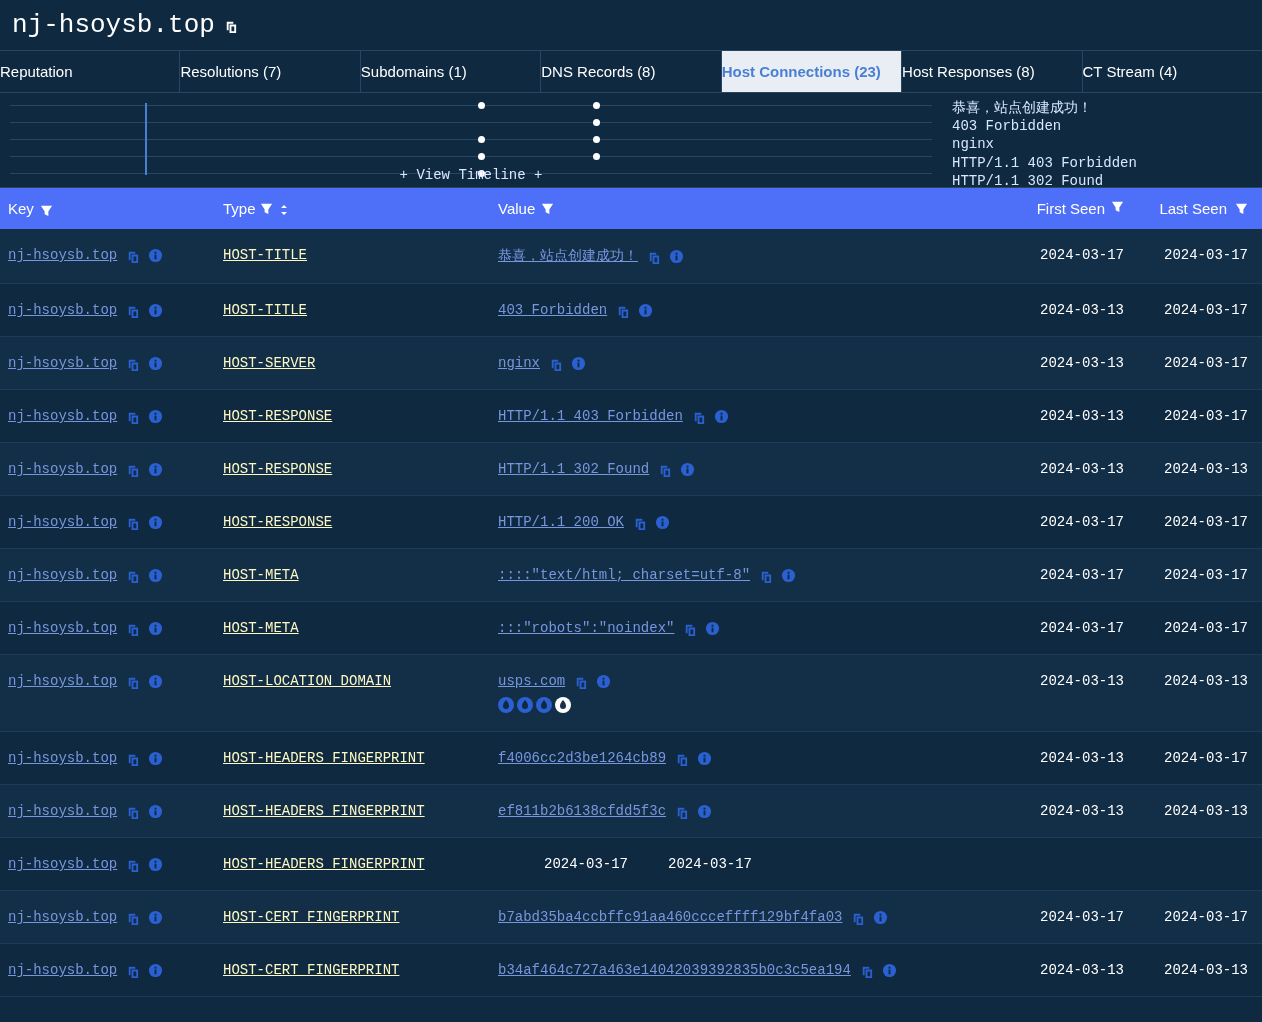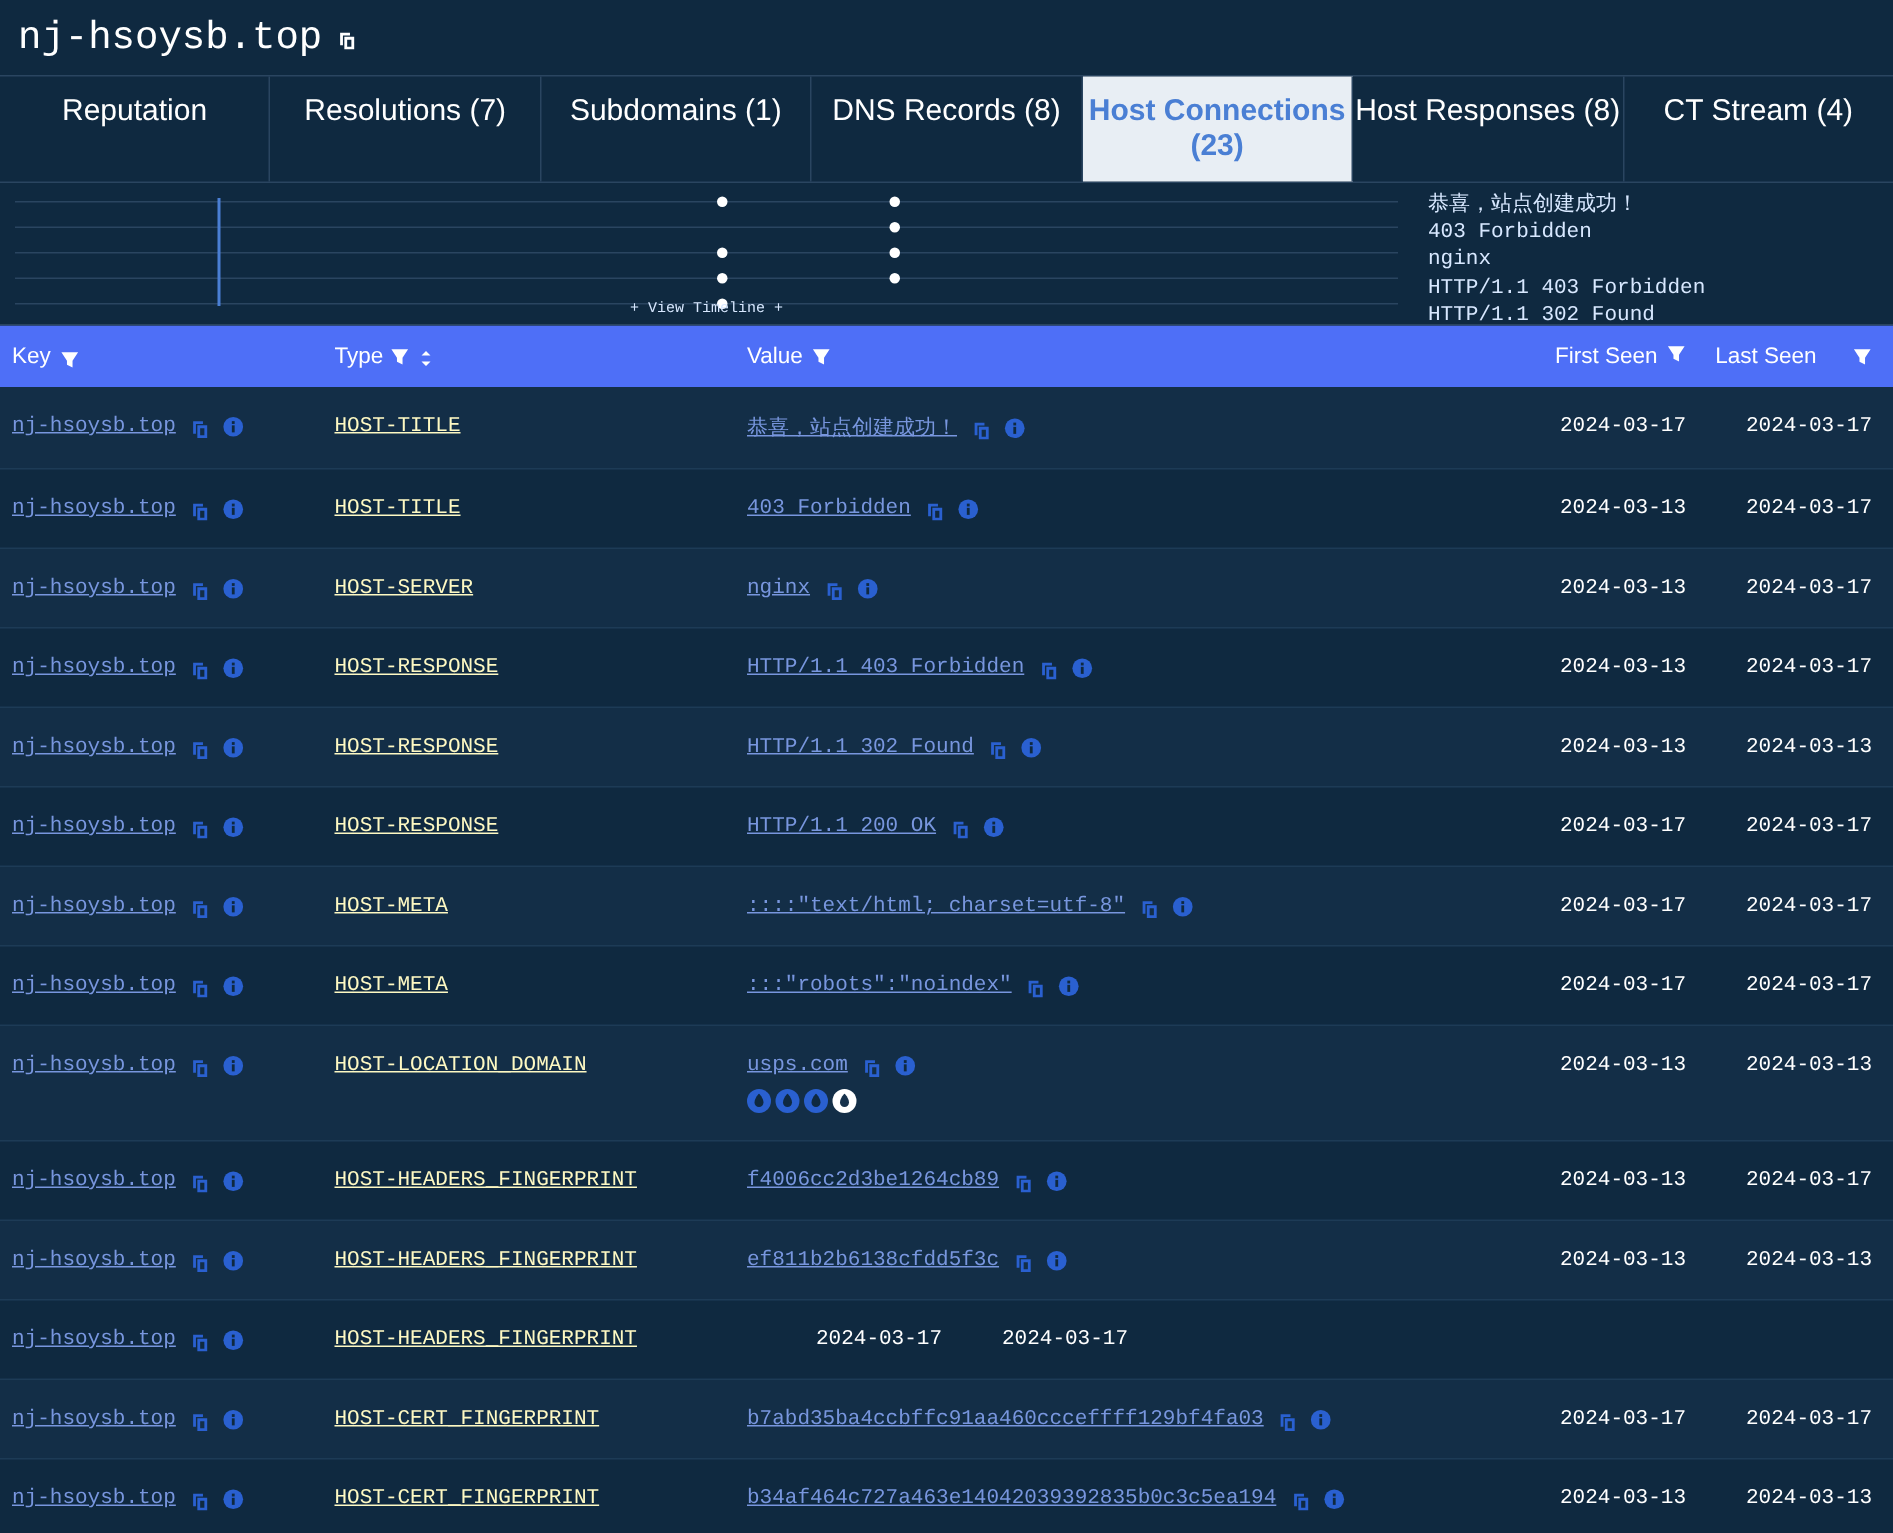--- a/index.html
+++ b/index.html
@@ -19,24 +19,24 @@
   align-items: center;
   gap: 8px;
 }
 .tabs {
   display: flex;
   border-top: 1px solid #2a4560;
   border-bottom: 1px solid #2a4560;
 }
 .tab {
   flex: 1;
-  text-align: center;
+  text-align: left;
   padding: 12px 0;
   font-family: Arial, sans-serif;
-  font-size: 20px;
+  font-size: 15px;
   color: #ffffff;
   border-right: 1px solid #2a4560;
   cursor: pointer;
 }
 .tab.active {
   background: #e8eef4;
   color: #4a7fd4;
   font-weight: bold;
 }
 .tab:last-child { border-right: none; }
@@ -76,36 +76,36 @@
   font-size: 14px;
   line-height: 1.3;
   overflow: hidden;
 }
 .timeline-btn {
   position: absolute;
   bottom: 4px;
   left: 50%;
   transform: translateX(-50%);
   color: #d8e8ff;
-  font-size: 10px;
+  font-size: 14px;
 }
 .table-header {
   background: #4e6ff7;
   color: #ffffff;
   display: flex;
   align-items: center;
   padding: 12px 8px;
   font-family: Arial, sans-serif;
   font-size: 15px;
 }
 .th-key   { width: 215px; display: flex; align-items: flex-end; gap: 6px; }
 .th-type  { width: 275px; display: flex; align-items: center; gap: 4px; }
 .th-value { flex: 1;      display: flex; align-items: center; gap: 6px; }
 .th-first { width: 130px; display: flex; align-items: flex-start; gap: 6px; justify-content: flex-end; }
-.th-last  { width: 130px; display: flex; align-items: center; gap: 24px; justify-content: flex-end; padding-right: 6px;}
+.th-last  { width: 130px; display: flex; align-items: center; gap: 8px; justify-content: flex-end; padding-right: 6px;}
 .row {
   display: flex;
   align-items: flex-start;
   padding: 18px 8px;
   border-bottom: 1px solid #1d3b56;
 }
 .row:nth-child(odd) { background: #132e47; }
 .cell-key   { width: 215px; display: flex; align-items: center; gap: 8px; }
 .cell-type  { width: 275px; color: #fef9c3; text-decoration: underline; }
 .cell-value { flex: 1; display: flex; align-items: center; gap: 8px; flex-wrap: wrap; }

